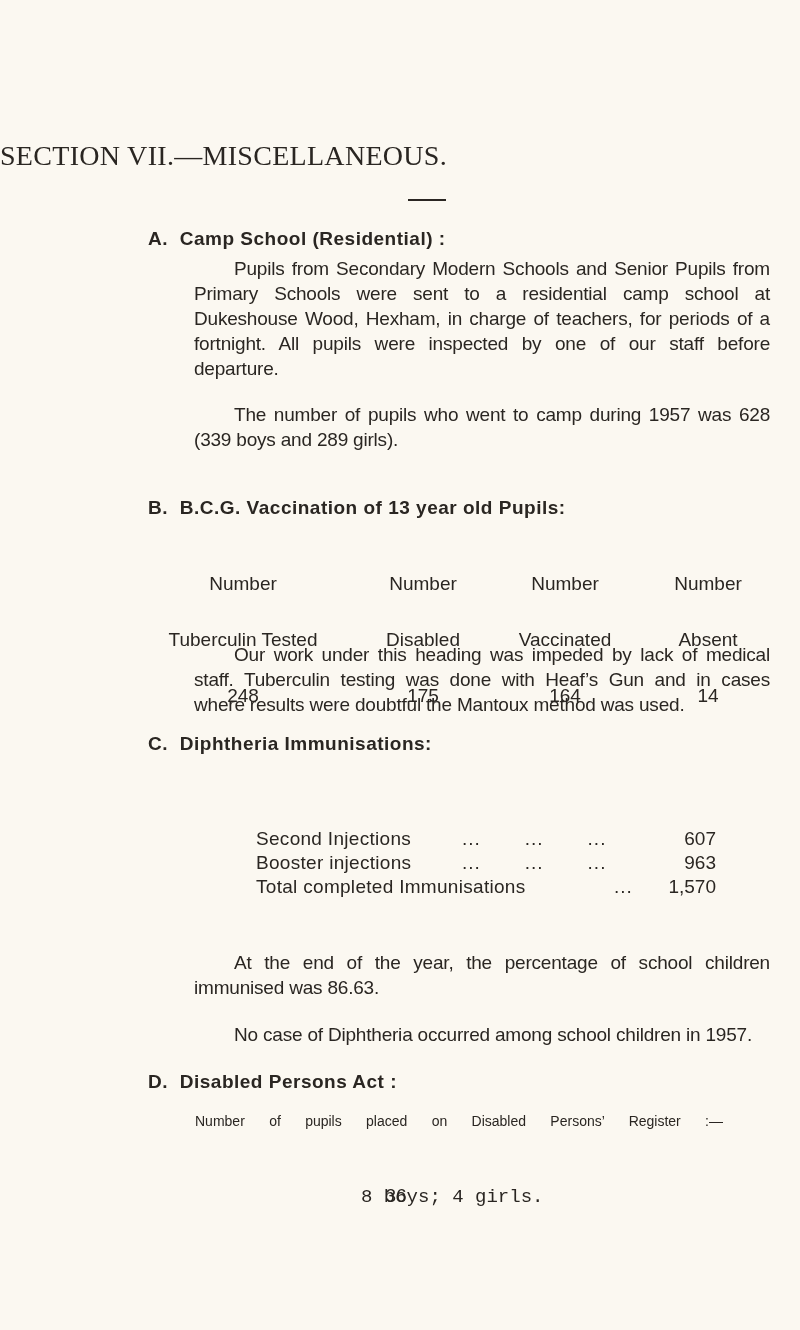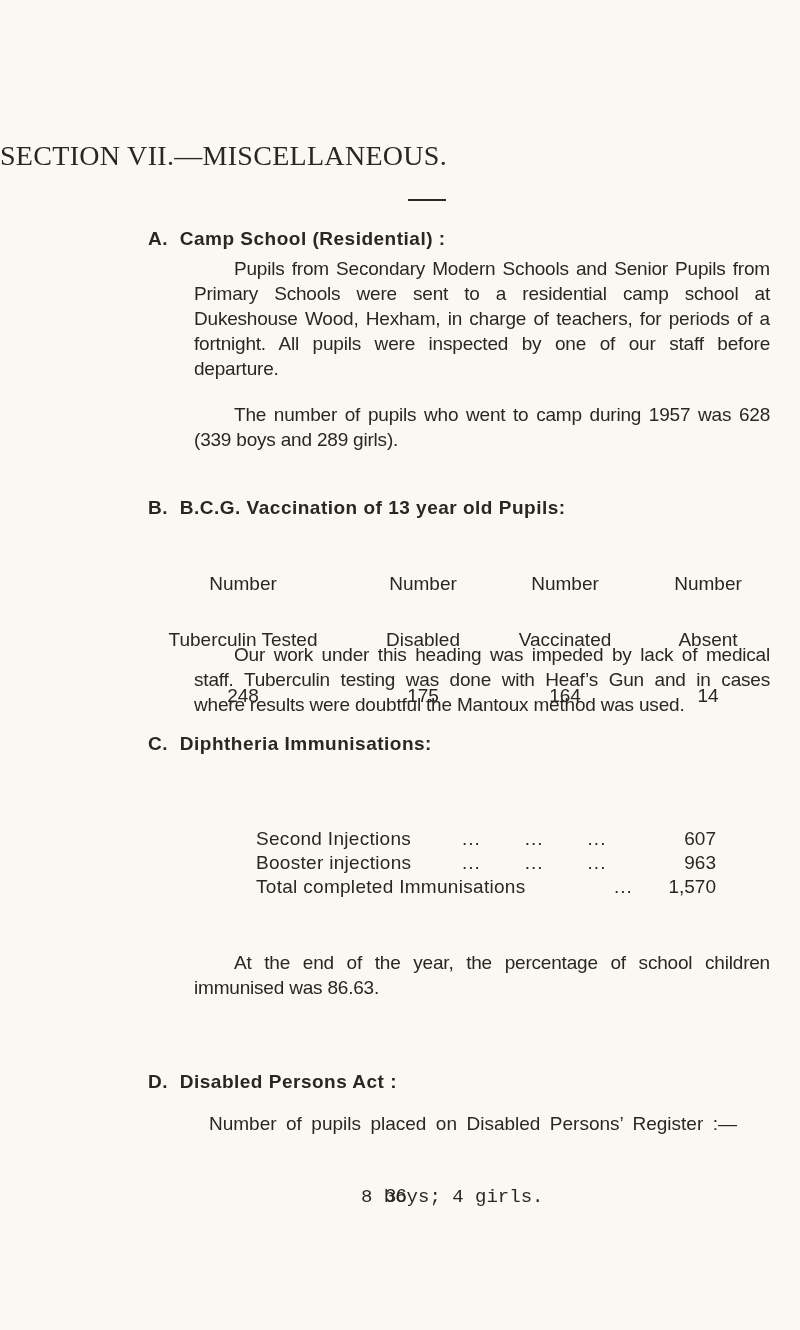--- a/index.html
+++ b/index.html
@@ -45,22 +45,22 @@
     .dip-list {
       position: absolute; top: 827px; left: 256px; width: 460px;
       font-family: "Liberation Sans", "DejaVu Sans", sans-serif;
       font-size: 19px; line-height: 24px;
     }
     .dip-row { position: relative; height: 24px; }
     .dip-label { position: absolute; left: 0; white-space: nowrap; letter-spacing: 0.3px; }
     .dip-dots { position: absolute; white-space: nowrap; letter-spacing: 1px; }
     .dip-val { position: absolute; right: 0; text-align: right; }
     .register-line {
-      position: absolute; left: 209px; top: 1113px; width: 528px;
-      font-family: "Liberation Sans", "DejaVu Sans", sans-serif; font-size: 19px;
+      position: absolute; left: 195px; top: 1113px; width: 528px;
+      font-family: "Liberation Sans", "DejaVu Sans", sans-serif; font-size: 14px;
       text-align: justify; text-align-last: justify;
     }
     .register-values {
       position: absolute; left: 361px; top: 1186px;
       font-family: Liberation Mono, monospace; font-size: 19px;
     }
     .page-number {
       position: absolute; top: 1185px; left: 0; width: 792px; text-align: center;
       font-family: "Liberation Sans", "DejaVu Sans", sans-serif; font-size: 19px;
     }
@@ -127,20 +127,21 @@
       <span class="dip-val">963</span>
     </div>
     <div class="dip-row">
       <span class="dip-label">Total completed Immunisations</span>
       <span class="dip-dots" style="left:358px;">...</span>
       <span class="dip-val">1,570</span>
     </div>
   </div>
 
   <div class="para" style="top:950px;"><span class="indent"></span><span>At the end of the year, the percentage of school children immunised was 86.63.</span></div>
+  <div class="para" style="top:1022px;"><span class="indent"></span><span>No case of Diphtheria occurred among school children in 1957.</span></div>
 
   <div class="heading" style="top:1071px;">
     <span class="letter">D.</span>
     <span>Disabled Persons Act :</span>
   </div>
   <div class="register-line">Number of pupils placed on Disabled Persons’ Register :—</div>
   <div class="register-values">8 boys;  4 girls.</div>
 
   <div class="page-number">36</div>
 </div>

